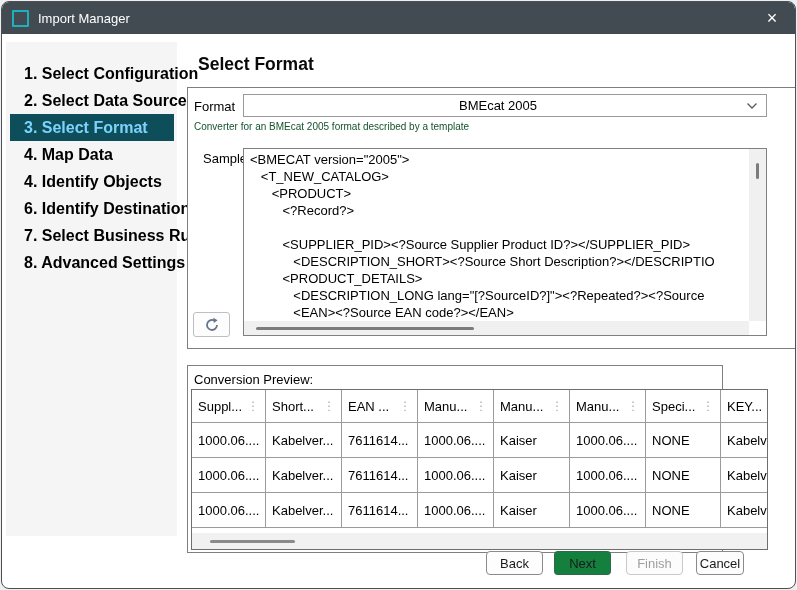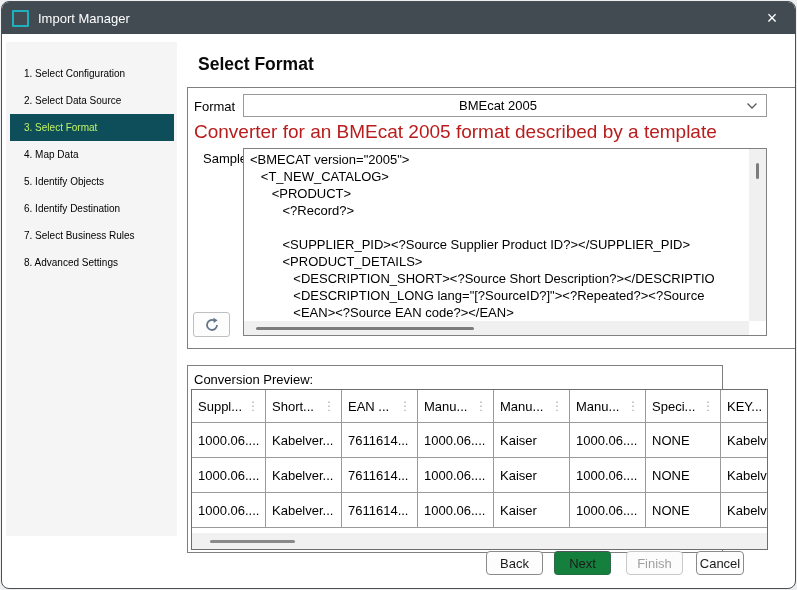--- a/index.html
+++ b/index.html
@@ -7,35 +7,35 @@
           border:1px solid #4a5056;border-radius:8px;overflow:hidden;box-sizing:border-box;}
   
   .titlebar{position:absolute;left:0;top:0;width:100%;height:32px;background:#424b52;
             display:flex;align-items:center;}
   .app-icon{width:13px;height:13px;margin-left:10px;border:2px solid #1fb0c0;border-radius:1px;}
   .titlebar .title{color:#ffffff;font-size:13px;margin-left:9px;}
   .close-btn{position:absolute;right:0;top:0;width:46px;height:32px;display:flex;
              align-items:center;justify-content:center;color:#ffffff;font-size:18px;cursor:pointer;}
   
   .sidebar{position:absolute;left:4px;top:40px;width:171px;height:494px;background:#f5f5f6;}
-  .step{height:27px;line-height:27px;font-size:10px;color:#000;padding-left:14px;
-        margin:0 3px 0 4px;white-space:nowrap;cursor:default;}
-  .step.selected{background:#0d4e5a;color:#bef264;}
+  .step{height:27px;line-height:27px;font-size:16px;color:#000;padding-left:14px;
+        margin:0 3px 0 4px;white-space:nowrap;cursor:default;font-weight:bold;}
+  .step.selected{background:#0d4e5a;color:#7dd3fc;}
   
   .page-title{position:absolute;left:196px;top:52px;font-size:17.5px;font-weight:bold;color:#0a0a0a;margin:0;}
   .group{position:absolute;background:#ffffff;border:1px solid #7f7f7f;box-sizing:border-box;}
   .group1{left:185px;top:85px;width:686px;height:262px;}
   .group2{left:185px;top:363px;width:536px;height:188px;}
   .lbl{position:absolute;font-size:13px;color:#000;}
   .format-label{left:6px;top:11px;}
   .dropdown{position:absolute;left:55px;top:6px;width:524px;height:23px;border:1px solid #9a9a9a;
             background:#fff;box-sizing:border-box;display:flex;align-items:center;cursor:default;}
   .dropdown .val{font-size:13px;padding-left:6px;flex:1;text-align:center;}
   .dropdown svg{margin-right:8px;}
-  .desc{position:absolute;left:6px;top:33px;font-size:19px;color:#b91c1c;}
+  .desc{position:absolute;left:6px;top:33px;font-size:10px;color:#14532d;}
   .sample-label{left:15px;top:63px;}
   .samplebox{position:absolute;left:55px;top:60px;width:524px;height:188px;border:1px solid #808080;
              background:#fff;box-sizing:border-box;overflow:hidden;}
   .sample-lines{position:absolute;left:0;top:0;right:18px;bottom:14px;padding:2px 0 0 6px;overflow:hidden;}
   .sample-line{white-space:pre;font-size:13px;height:17px;line-height:17px;color:#000;}
   .vscroll{position:absolute;top:0;right:0;width:17px;bottom:14px;background:#f0f0f0;}
   .vthumb{position:absolute;left:7px;top:14px;width:3px;height:16px;background:#7c7c7c;border-radius:2px;}
   .hscroll{position:absolute;left:0;right:17px;bottom:0;height:14px;background:#f0f0f0;}
   .hthumb{position:absolute;left:12px;top:6px;width:218px;height:3px;background:#7c7c7c;border-radius:2px;}
   .refresh-btn{position:absolute;left:5px;top:224px;width:37px;height:25px;background:#fdfdfd;
@@ -75,21 +75,21 @@
     <span class="title">Import Manager</span>
     <span class="close-btn">×</span>
   </div>
 
   <div class="sidebar">
     <div style="height:18px"></div>
     <div class="step">1. Select Configuration</div>
     <div class="step">2. Select Data Source</div>
     <div class="step selected">3. Select Format</div>
     <div class="step">4. Map Data</div>
-    <div class="step">5. Identify Objects</div>
+    <div class="step">4. Identify Objects</div>
     <div class="step">6. Identify Destination</div>
     <div class="step">7. Select Business Rules</div>
     <div class="step">8. Advanced Settings</div>
   </div>
 
   <h1 class="page-title">Select Format</h1>
 
   <div class="group group1">
     <span class="lbl format-label">Format</span>
     <div class="dropdown">
@@ -102,22 +102,22 @@
     <span class="lbl sample-label">Sample</span>
 
     <div class="samplebox">
       <div class="sample-lines">
         <div class="sample-line">&lt;BMECAT version="2005"&gt;</div>
         <div class="sample-line">   &lt;T_NEW_CATALOG&gt;</div>
         <div class="sample-line">      &lt;PRODUCT&gt;</div>
         <div class="sample-line">         &lt;?Record?&gt;</div>
         <div class="sample-line"></div>
         <div class="sample-line">         &lt;SUPPLIER_PID&gt;&lt;?Source Supplier Product ID?&gt;&lt;/SUPPLIER_PID&gt;</div>
+        <div class="sample-line">            &lt;DESCRIPTION_SHORT&gt;&lt;?Source Short Description?&gt;&lt;/DESCRIPTIO</div>
         <div class="sample-line">         &lt;PRODUCT_DETAILS&gt;</div>
-        <div class="sample-line">            &lt;DESCRIPTION_SHORT&gt;&lt;?Source Short Description?&gt;&lt;/DESCRIPTIO</div>
         <div class="sample-line">            &lt;DESCRIPTION_LONG lang="[?SourceID?]"&gt;&lt;?Repeated?&gt;&lt;?Source</div>
         <div class="sample-line">            &lt;EAN&gt;&lt;?Source EAN code?&gt;&lt;/EAN&gt;</div>
       </div>
       <div class="vscroll">
         <div class="vthumb"></div>
       </div>
       <div class="hscroll">
         <div class="hthumb"></div>
       </div>
     </div>

